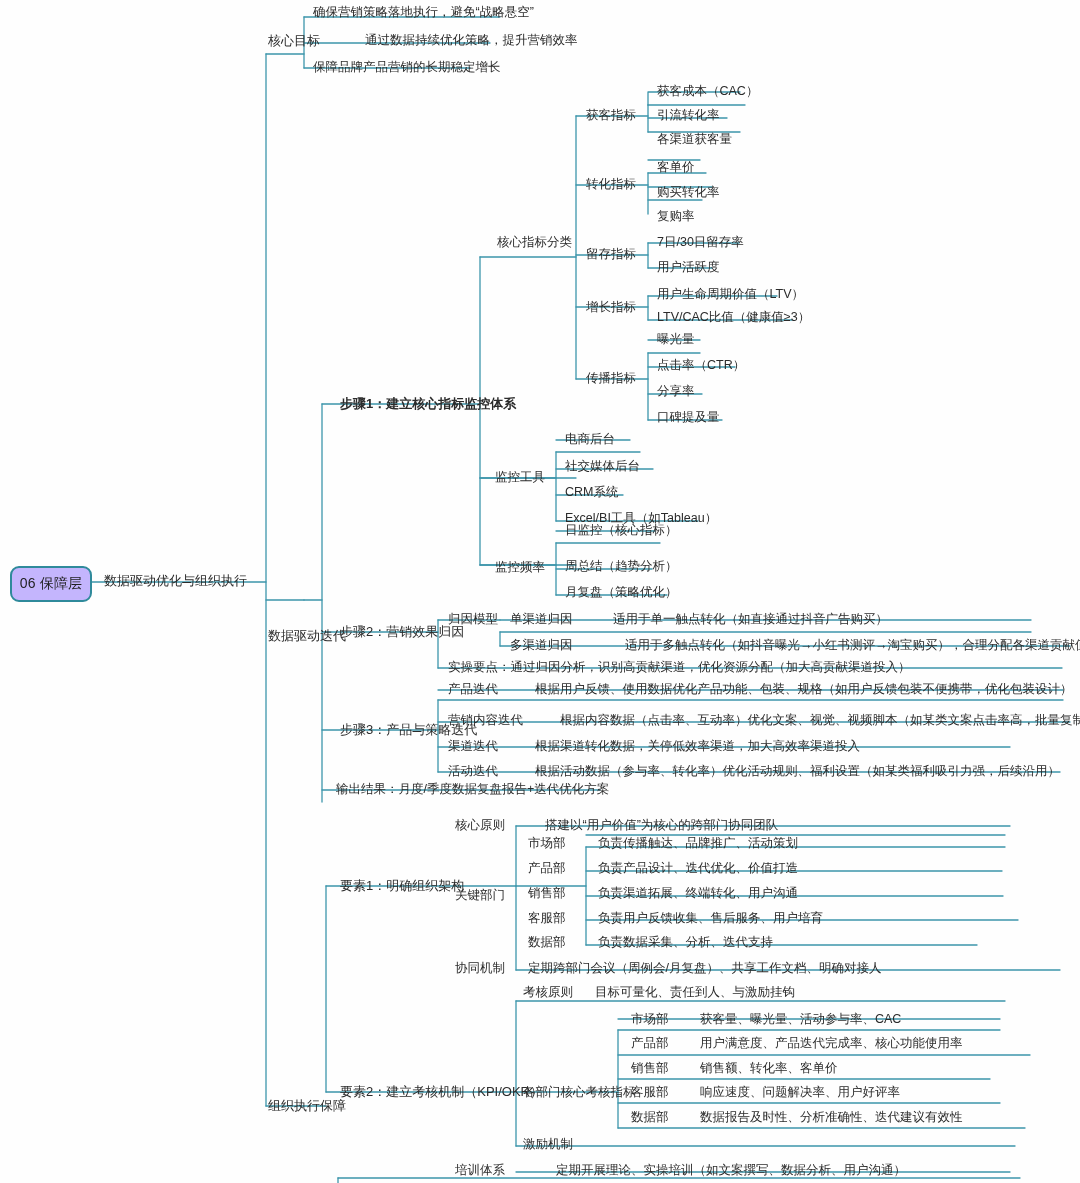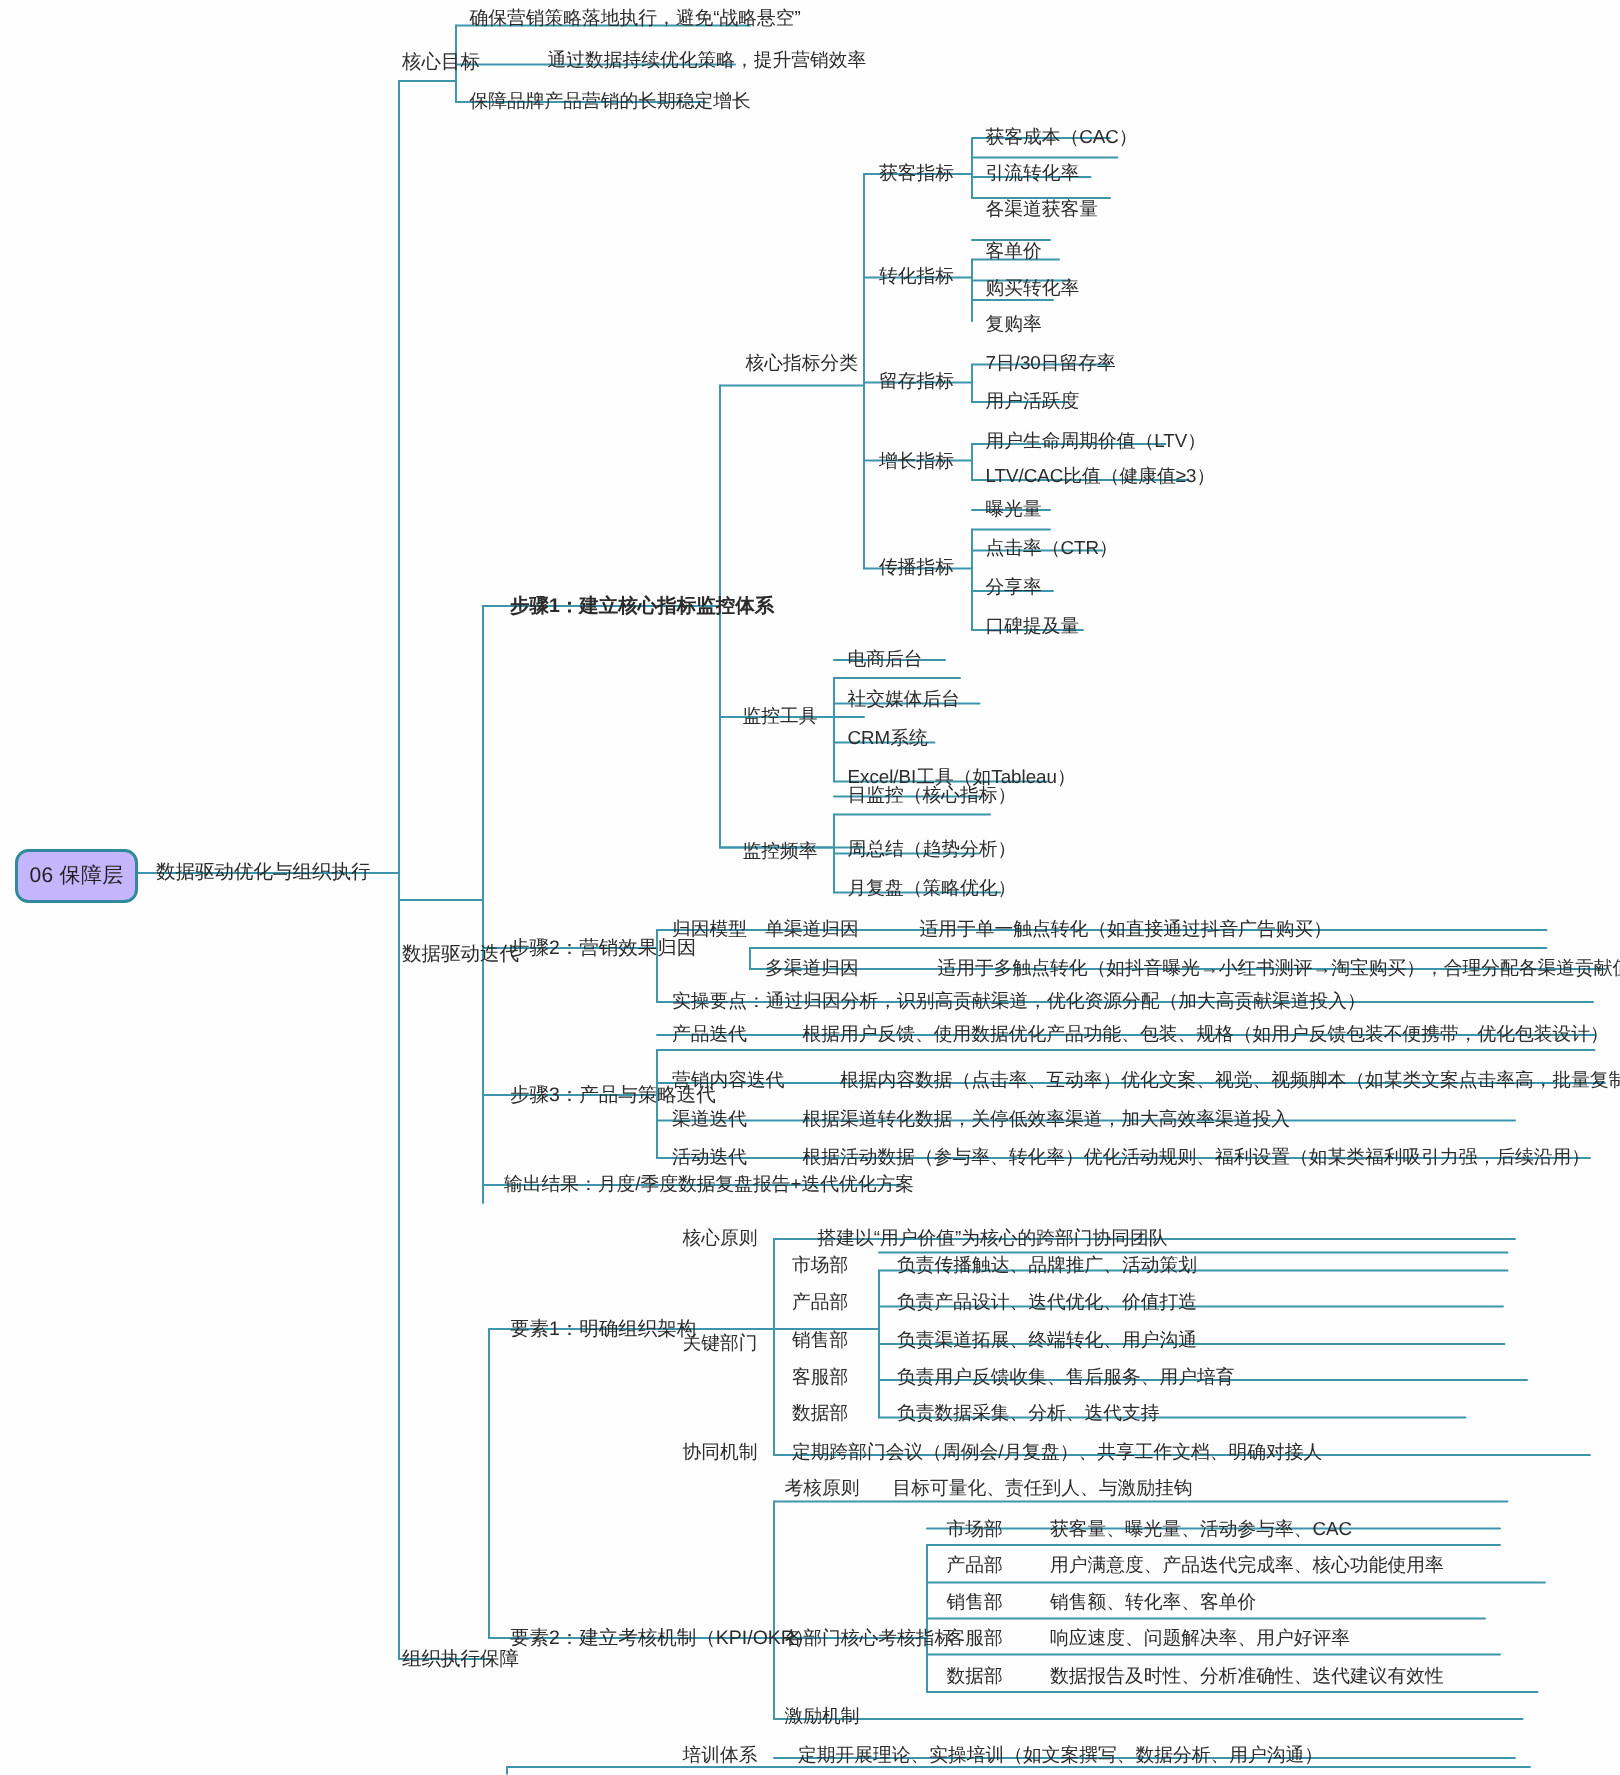--- a/index.html
+++ b/index.html
@@ -260,15 +260,15 @@
   <div class="node leaf" style="left:631px;top:1061px;">销售部</div>
   <div class="node leaf" style="left:700px;top:1061px;">销售额、转化率、客单价</div>
   <div class="node leaf" style="left:631px;top:1085px;">客服部</div>
   <div class="node leaf" style="left:700px;top:1085px;">响应速度、问题解决率、用户好评率</div>
   <div class="node leaf" style="left:631px;top:1110px;">数据部</div>
   <div class="node leaf" style="left:700px;top:1110px;">数据报告及时性、分析准确性、迭代建议有效性</div>
 
   <div class="node leaf" style="left:523px;top:1137px;">激励机制</div>
 
   <div class="node leaf" style="left:455px;top:1163px;">培训体系</div>
-  <div class="node leaf" style="left:532px;top:1163px;">定期开展理论、实操培训（如文案撰写、数据分析、用户沟通）</div>
+  <div class="node leaf" style="left:556px;top:1163px;">定期开展理论、实操培训（如文案撰写、数据分析、用户沟通）</div>
 
 </div>
 
 </body></html>

